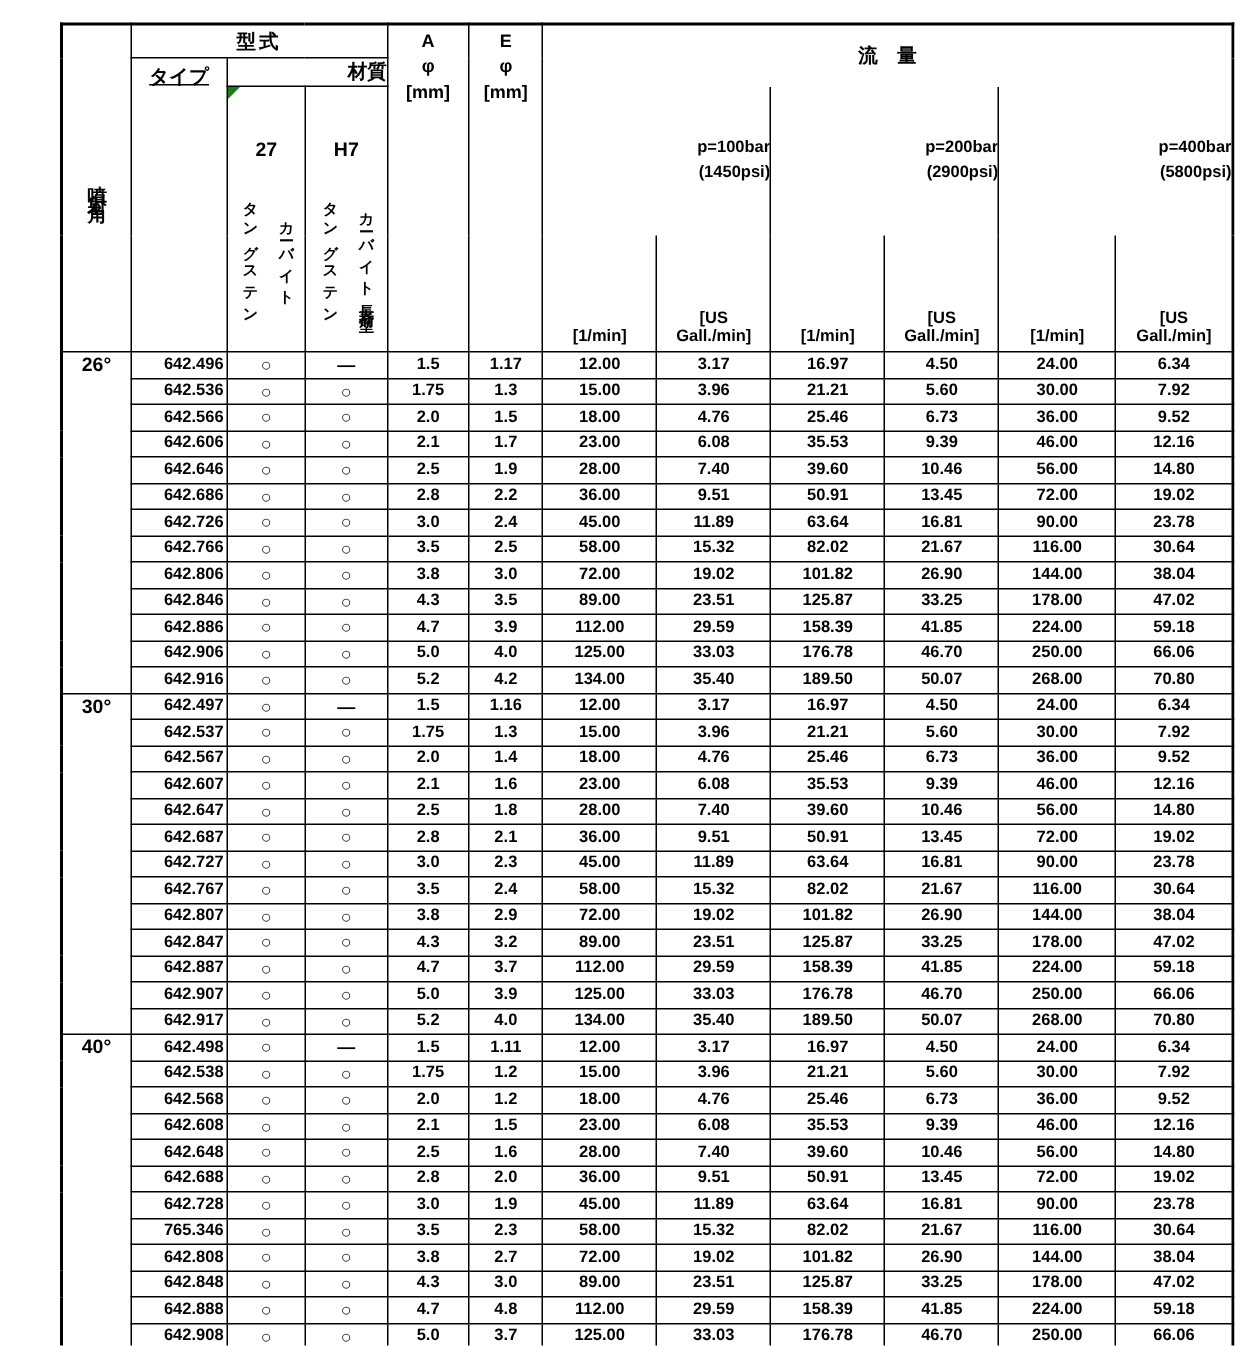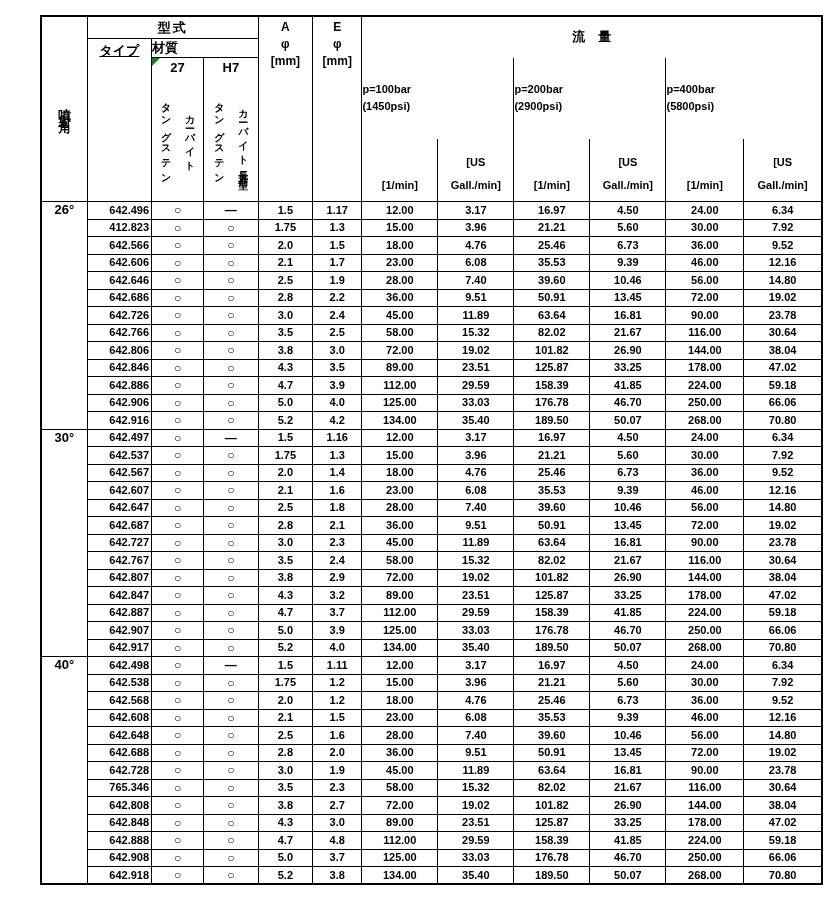--- a/index.html
+++ b/index.html
@@ -16,49 +16,49 @@
     border:2px solid #000;
   }
   .spec th, .spec td { padding:0; font-weight:bold; overflow:hidden; }
 
   
   th.h-angle { border:1px solid #000; vertical-align:middle; text-align:center; }
   th.h-angle span { writing-mode:vertical-rl; font-size:13px; letter-spacing:6px; display:inline-block; }
 
   th.h-model    { border:1px solid #000; text-align:center; vertical-align:middle; font-size:13px; letter-spacing:2px; height:21px; }
   th.h-type     { border:1px solid #000; text-align:center; vertical-align:top; font-size:13px; padding-top:3px;text-decoration:underline; }
-  th.h-material { border:1px solid #000; text-align:left; vertical-align:middle; font-size:13px; height:17px; }
+  th.h-material { border:1px solid #000; text-align:right; vertical-align:middle; font-size:13px; height:17px; }
 
   th.h-mat { border:1px solid #000; vertical-align:top; text-align:center; position:relative; }
-  th.h-mat .mat-code { font-size:13px; height:19px; line-height:19px; }
+  th.h-mat .mat-code { font-size:13px; height:19px; line-height:19px;margin-top:32px; }
   th.h-mat .mat-name {
     display:inline-block; writing-mode:vertical-lr; white-space:pre-line;
     font-size:10px; letter-spacing:3px; line-height:24px;
     height:118px; text-align:center; margin-top:2px;
   }
   .corner-tri {
     position:absolute; top:0; left:0; width:0; height:0;
     border-top:8px solid #1e7a1e; border-right:8px solid transparent;
   }
 
   th.h-dia {
     border:1px solid #000; vertical-align:top; text-align:center;
     font-size:12px; white-space:pre-line; line-height:17px; padding-top:2px;
   }
 
   th.h-flow  { border:1px solid #000; border-bottom:none; text-align:center; vertical-align:middle; font-size:13px; }
   th.h-press {
     border:1px solid #000; border-top:none; border-bottom:none;
-    text-align:left; vertical-align:middle;
+    text-align:right; vertical-align:middle;
     font-size:11px; white-space:pre-line; line-height:17px;
   }
   th.h-unit {
     border:1px solid #000; border-top:none;
     text-align:center; vertical-align:bottom;
-    font-size:11px; white-space:pre-line; line-height:23px; padding-bottom:4px;
+    font-size:11px; white-space:pre-line; line-height:12px; padding-bottom:4px;
   }
 
   
   tbody tr { height:17.5px; }
   tbody td { border:1px solid #000; font-size:11px; text-align:center; line-height:1; }
   td.angle-cell { vertical-align:top; font-size:13px; padding-top:1px; }
   td.type-cell  { text-align:right; padding-right:2px; }
   td.mark-cell  { font-size:12px; }
 
   .footnote {
@@ -143,21 +143,21 @@
           <td class="num-cell">1.5</td>
           <td class="num-cell">1.17</td>
           <td class="num-cell">12.00</td>
           <td class="num-cell">3.17</td>
           <td class="num-cell">16.97</td>
           <td class="num-cell">4.50</td>
           <td class="num-cell">24.00</td>
           <td class="num-cell">6.34</td>
         </tr>
         <tr>
-          <td class="type-cell">412.823</td>
+          <td class="type-cell">642.536</td>
           <td class="mark-cell">○</td>
           <td class="mark-cell">○</td>
           <td class="num-cell">1.75</td>
           <td class="num-cell">1.3</td>
           <td class="num-cell">15.00</td>
           <td class="num-cell">3.96</td>
           <td class="num-cell">21.21</td>
           <td class="num-cell">5.60</td>
           <td class="num-cell">30.00</td>
           <td class="num-cell">7.92</td>

